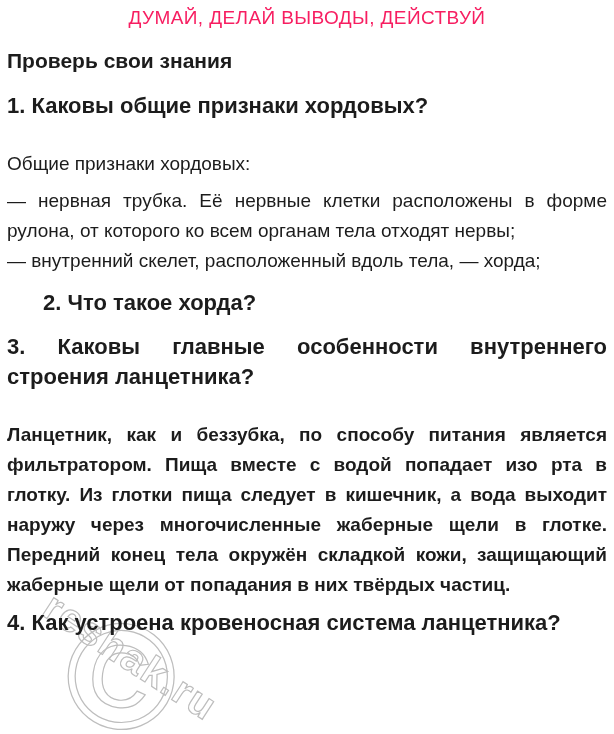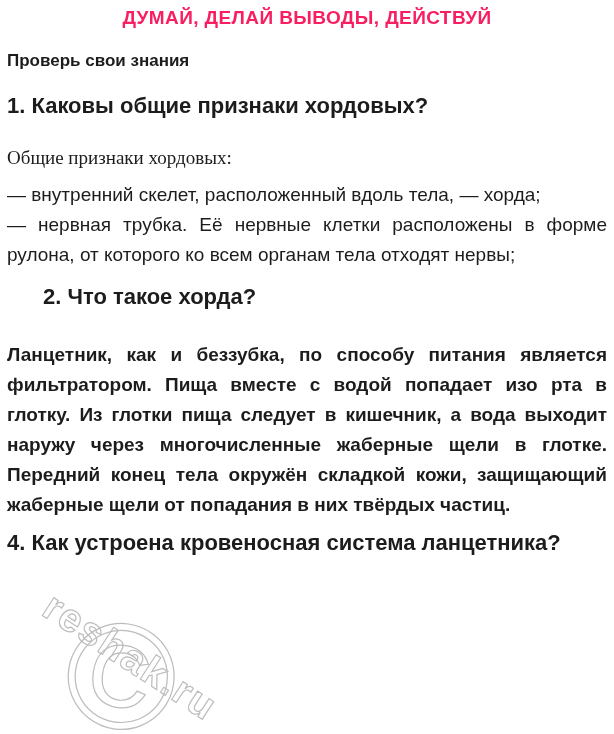--- a/index.html
+++ b/index.html
@@ -22,42 +22,42 @@
     font-size:40px;font-weight:bold;letter-spacing:2px;
   }
   .wm-copy{
     fill:none;stroke:var(--wm);stroke-width:1.2px;
     font-family:"Liberation Sans", sans-serif;
     font-size:150px;
   }
   .content{position:relative;z-index:1;padding:0 7px;}
   .main-title{
     margin:7px 0 0;
-    font-size:19px;line-height:22px;font-weight:bold;
+    font-size:19px;line-height:22px;font-weight:normal;
     letter-spacing:0.4px;
     text-align:center;color:var(--accent);
   }
   .subtitle{
     margin:21px 0 0;
-    font-size:17px;line-height:22px;font-weight:bold;
+    font-size:21px;line-height:22px;font-weight:bold;
   }
   .question{
     margin:19px 0 0;
     font-size:22px;line-height:30px;font-weight:bold;
     text-align:justify;text-align-last:left;
   }
   .q2{margin-top:12px;margin-left:36px;}
   .q3{margin-top:14px;}
   .q4{margin-top:8px;}
   .answer, .bullets p{
     font-size:19px;line-height:30px;
     text-align:justify;text-align-last:left;
     margin:0;
   }
-  .answer-intro{margin-top:22px;font-family:Liberation Serif, serif;}
+  .answer-intro{margin-top:28px;}
   .bullets{margin-top:7px;}
   .answer-plain{margin-top:13px;}
   .answer-long{margin-top:28px;font-weight:bold;}
 </style>
 </head>
 <body>
 
 <div class="page">
 
   <svg class="watermark-svg" width="614" height="734" viewBox="0 0 614 734" aria-hidden="true">
@@ -69,26 +69,27 @@
 
     <h1 class="main-title">ДУМАЙ, ДЕЛАЙ ВЫВОДЫ, ДЕЙСТВУЙ</h1>
 
     <h2 class="subtitle">Проверь свои знания</h2>
 
     <p class="question q1">1. Каковы общие признаки хордовых?</p>
 
     <p class="answer answer-intro">Общие признаки хордовых:</p>
 
     <div class="bullets">
+      <p>— нервная трубка. Её нервные клетки расположены в форме рулона, от которого ко всем органам тела отходят нервы;</p>
       <p>— внутренний скелет, расположенный вдоль тела, — хорда;</p>
-      <p>— нервная трубка. Её нервные клетки расположены в форме рулона, от которого ко всем органам тела отходят нервы;</p>
     </div>
 
     <p class="question q2">2. Что такое хорда?</p>
 
 
+    <p class="question q3">3. Каковы главные особенности внутреннего строения ланцетника?</p>
 
     <p class="answer answer-long">Ланцетник, как и беззубка, по способу питания является фильтратором. Пища вместе с водой попадает изо рта в глотку. Из глотки пища следует в кишечник, а вода выходит наружу через многочисленные жаберные щели в глотке. Передний конец тела окружён складкой кожи, защищающий жаберные щели от попадания в них твёрдых частиц.</p>
 
     <p class="question q4">4. Как устроена кровеносная система ланцетника?</p>
 
   </div>
 </div>
 
 </body></html>

